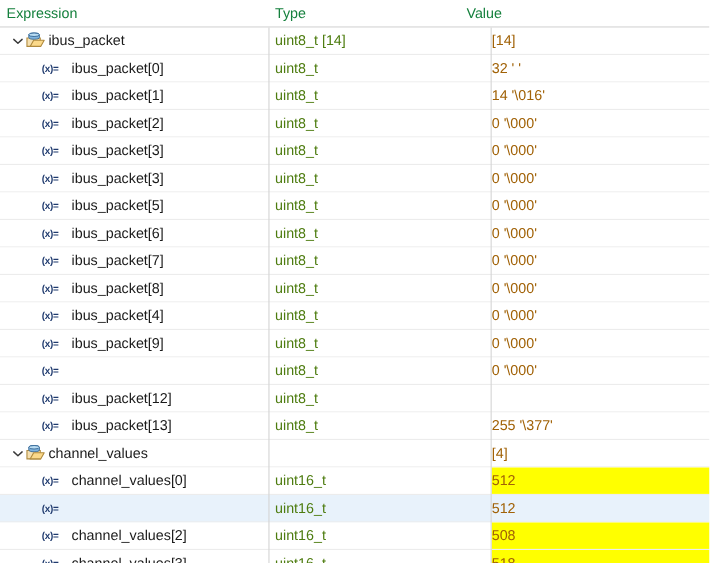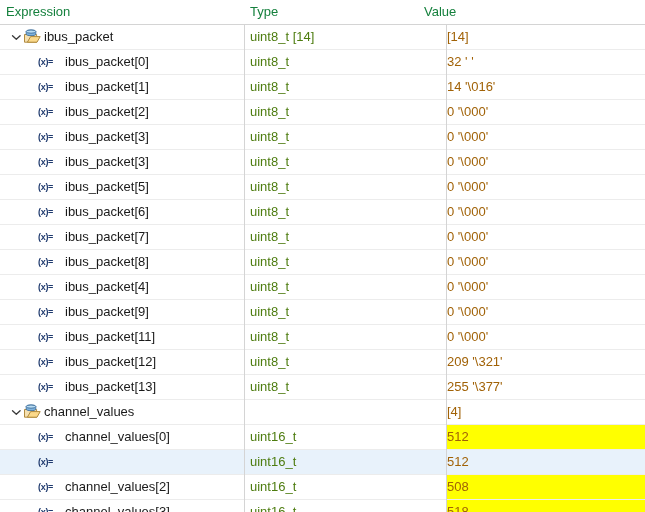--- a/index.html
+++ b/index.html
@@ -305,35 +305,33 @@
             <span class="expr-label">ibus_packet[9]</span>
           </div>
         </div>
         <div class="cell c-type"><span class="type-text">uint8_t</span></div>
         <div class="cell c-value"><span class="vtext value-text">0 '\000'</span></div>
       </div>
       <div class="row">
         <div class="cell c-expression">
           <div class="expr-inner level-1">
             <span class="var-icon">(x)=</span>
-            <span class="expr-label">ibus_packet[11]</span>
           </div>
         </div>
         <div class="cell c-type"><span class="type-text">uint8_t</span></div>
         <div class="cell c-value"><span class="vtext value-text">0 '\000'</span></div>
       </div>
       <div class="row">
         <div class="cell c-expression">
           <div class="expr-inner level-1">
             <span class="var-icon">(x)=</span>
             <span class="expr-label">ibus_packet[12]</span>
           </div>
         </div>
         <div class="cell c-type"><span class="type-text">uint8_t</span></div>
-        <div class="cell c-value"><span class="vtext value-text">209 '\321'</span></div>
       </div>
       <div class="row">
         <div class="cell c-expression">
           <div class="expr-inner level-1">
             <span class="var-icon">(x)=</span>
             <span class="expr-label">ibus_packet[13]</span>
           </div>
         </div>
         <div class="cell c-type"><span class="type-text">uint8_t</span></div>
         <div class="cell c-value"><span class="vtext value-text">255 '\377'</span></div>

